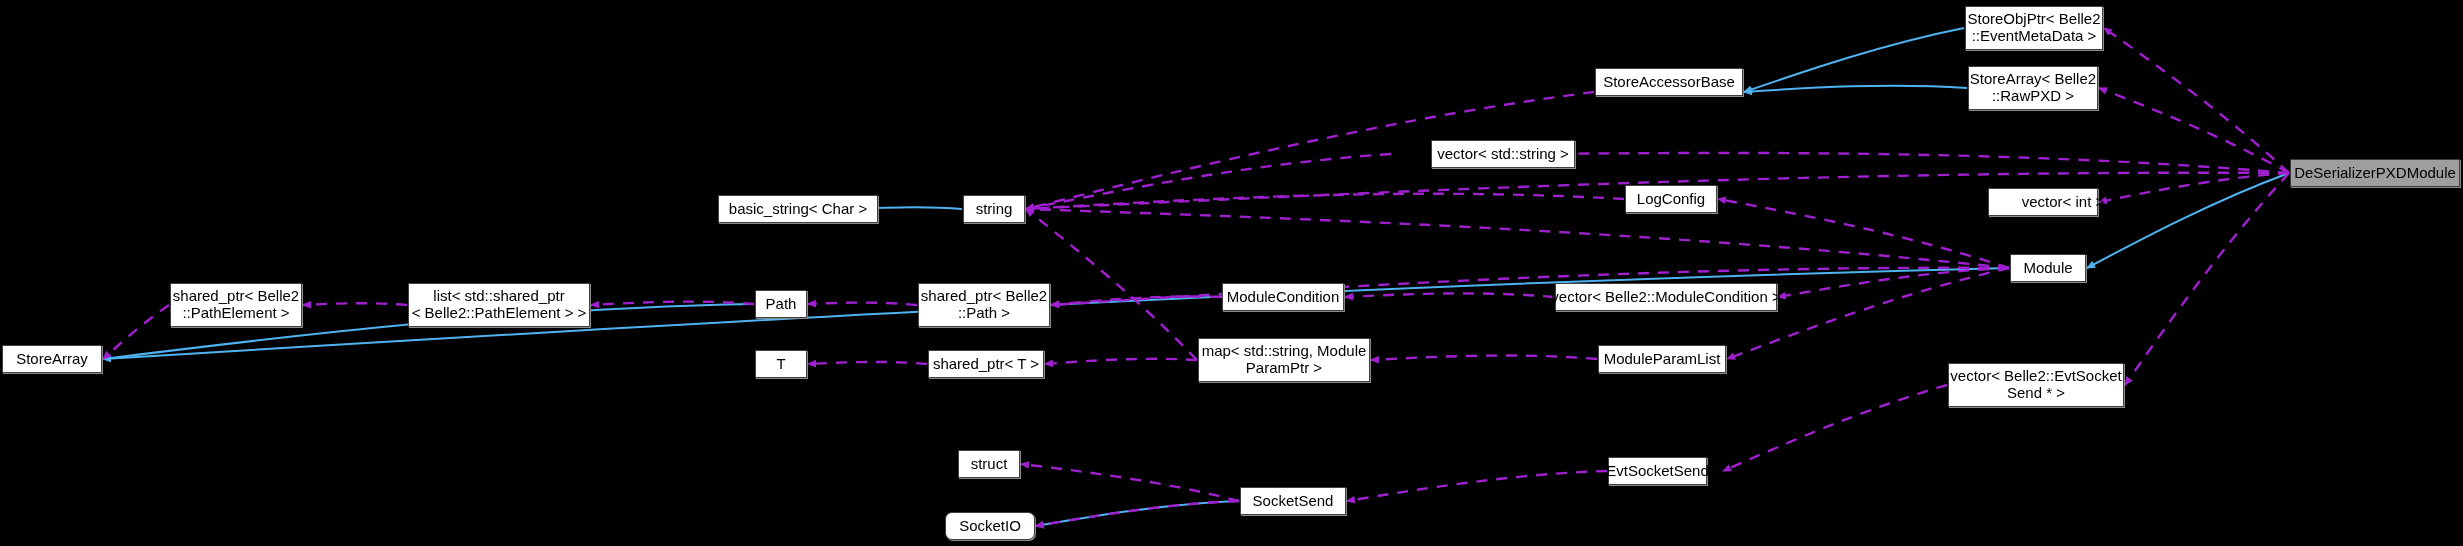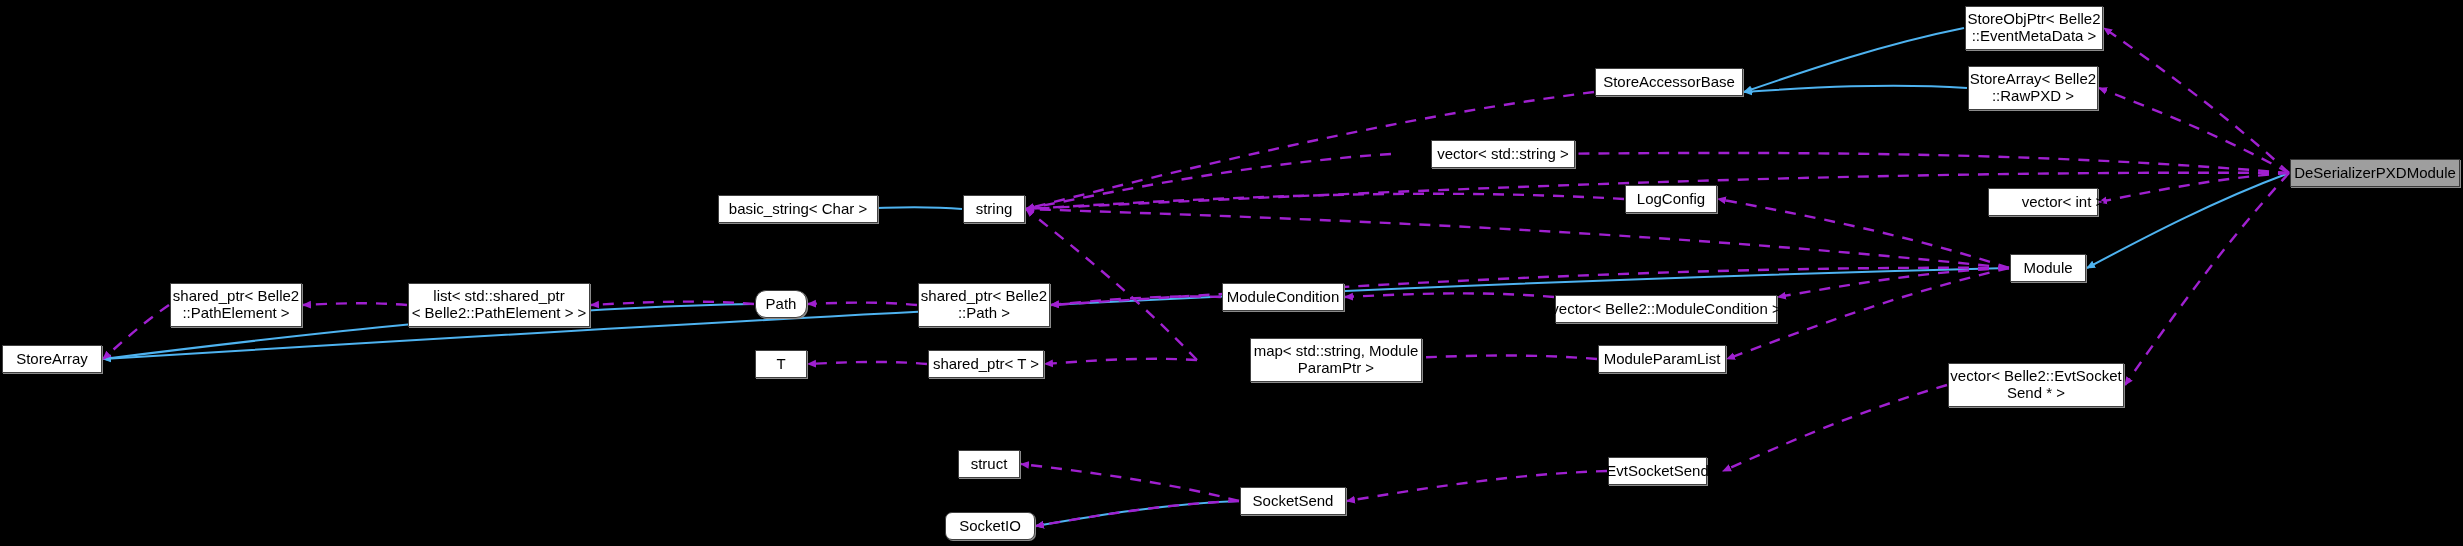--- a/index.html
+++ b/index.html
@@ -89,30 +89,30 @@
   </svg>
 
   <div id="node-layer">
       <div class="node" style="left: 2px; top: 345px; width: 100px; height: 28px;"><span>StoreArray</span></div>
       <div class="node" style="left: 170px; top: 283px; width: 132px; height: 44px;"><span>shared_ptr&lt; Belle2
 ::PathElement &gt;</span></div>
       <div class="node" style="left: 408px; top: 283px; width: 182px; height: 44px;"><span>list&lt; std::shared_ptr
 &lt; Belle2::PathElement &gt; &gt;</span></div>
       <div class="node" style="left: 705px; top: 195px; width: 160px; height: 28px; margin-left: 13px;"><span>basic_string&lt; Char &gt;</span></div>
       <div class="node" style="left: 963px; top: 195px; width: 62px; height: 28px;"><span>string</span></div>
-      <div class="node" style="left: 755px; top: 290px; width: 52px; height: 28px; border-radius: 11px;"><span>Path</span></div>
+      <div class="node" style="left: 755px; top: 290px; width: 52px; height: 28px;"><span>Path</span></div>
       <div class="node" style="left: 755px; top: 350px; width: 52px; height: 28px;"><span>T</span></div>
       <div class="node" style="left: 918px; top: 283px; width: 132px; height: 44px;"><span>shared_ptr&lt; Belle2
 ::Path &gt;</span></div>
       <div class="node" style="left: 928px; top: 350px; width: 116px; height: 28px;"><span>shared_ptr&lt; T &gt;</span></div>
       <div class="node" style="left: 1222px; top: 283px; width: 122px; height: 28px;"><span>ModuleCondition</span></div>
-      <div class="node" style="left: 1250px; top: 338px; width: 172px; height: 44px;"><span>map&lt; std::string, Module
+      <div class="node" style="left: 1198px; top: 338px; width: 172px; height: 44px;"><span>map&lt; std::string, Module
 ParamPtr &gt;</span></div>
       <div class="node" style="left: 1392px; top: 140px; width: 144px; height: 28px; margin-left: 39px;"><span>vector&lt; std::string &gt;</span></div>
-      <div class="node" style="left: 1555px; top: 283px; width: 222px; height: 28px; margin-top: 12px;"><span>vector&lt; Belle2::ModuleCondition &gt;</span></div>
+      <div class="node" style="left: 1555px; top: 283px; width: 222px; height: 28px;"><span>vector&lt; Belle2::ModuleCondition &gt;</span></div>
       <div class="node" style="left: 1598px; top: 345px; width: 128px; height: 28px;"><span>ModuleParamList</span></div>
       <div class="node" style="left: 1625px; top: 185px; width: 92px; height: 28px;"><span>LogConfig</span></div>
       <div class="node" style="left: 1595px; top: 68px; width: 148px; height: 28px;"><span>StoreAccessorBase</span></div>
       <div class="node" style="left: 1988px; top: 188px; width: 110px; height: 28px; padding-left: 40px;"><span>vector&lt; int &gt;</span></div>
       <div class="node" style="left: 2010px; top: 254px; width: 76px; height: 28px;"><span>Module</span></div>
       <div class="node" style="left: 1965px; top: 6px; width: 138px; height: 44px;"><span>StoreObjPtr&lt; Belle2
 ::EventMetaData &gt;</span></div>
       <div class="node" style="left: 1968px; top: 66px; width: 130px; height: 44px;"><span>StoreArray&lt; Belle2
 ::RawPXD &gt;</span></div>
       <div class="node" style="left: 1948px; top: 363px; width: 176px; height: 44px;"><span>vector&lt; Belle2::EvtSocket

